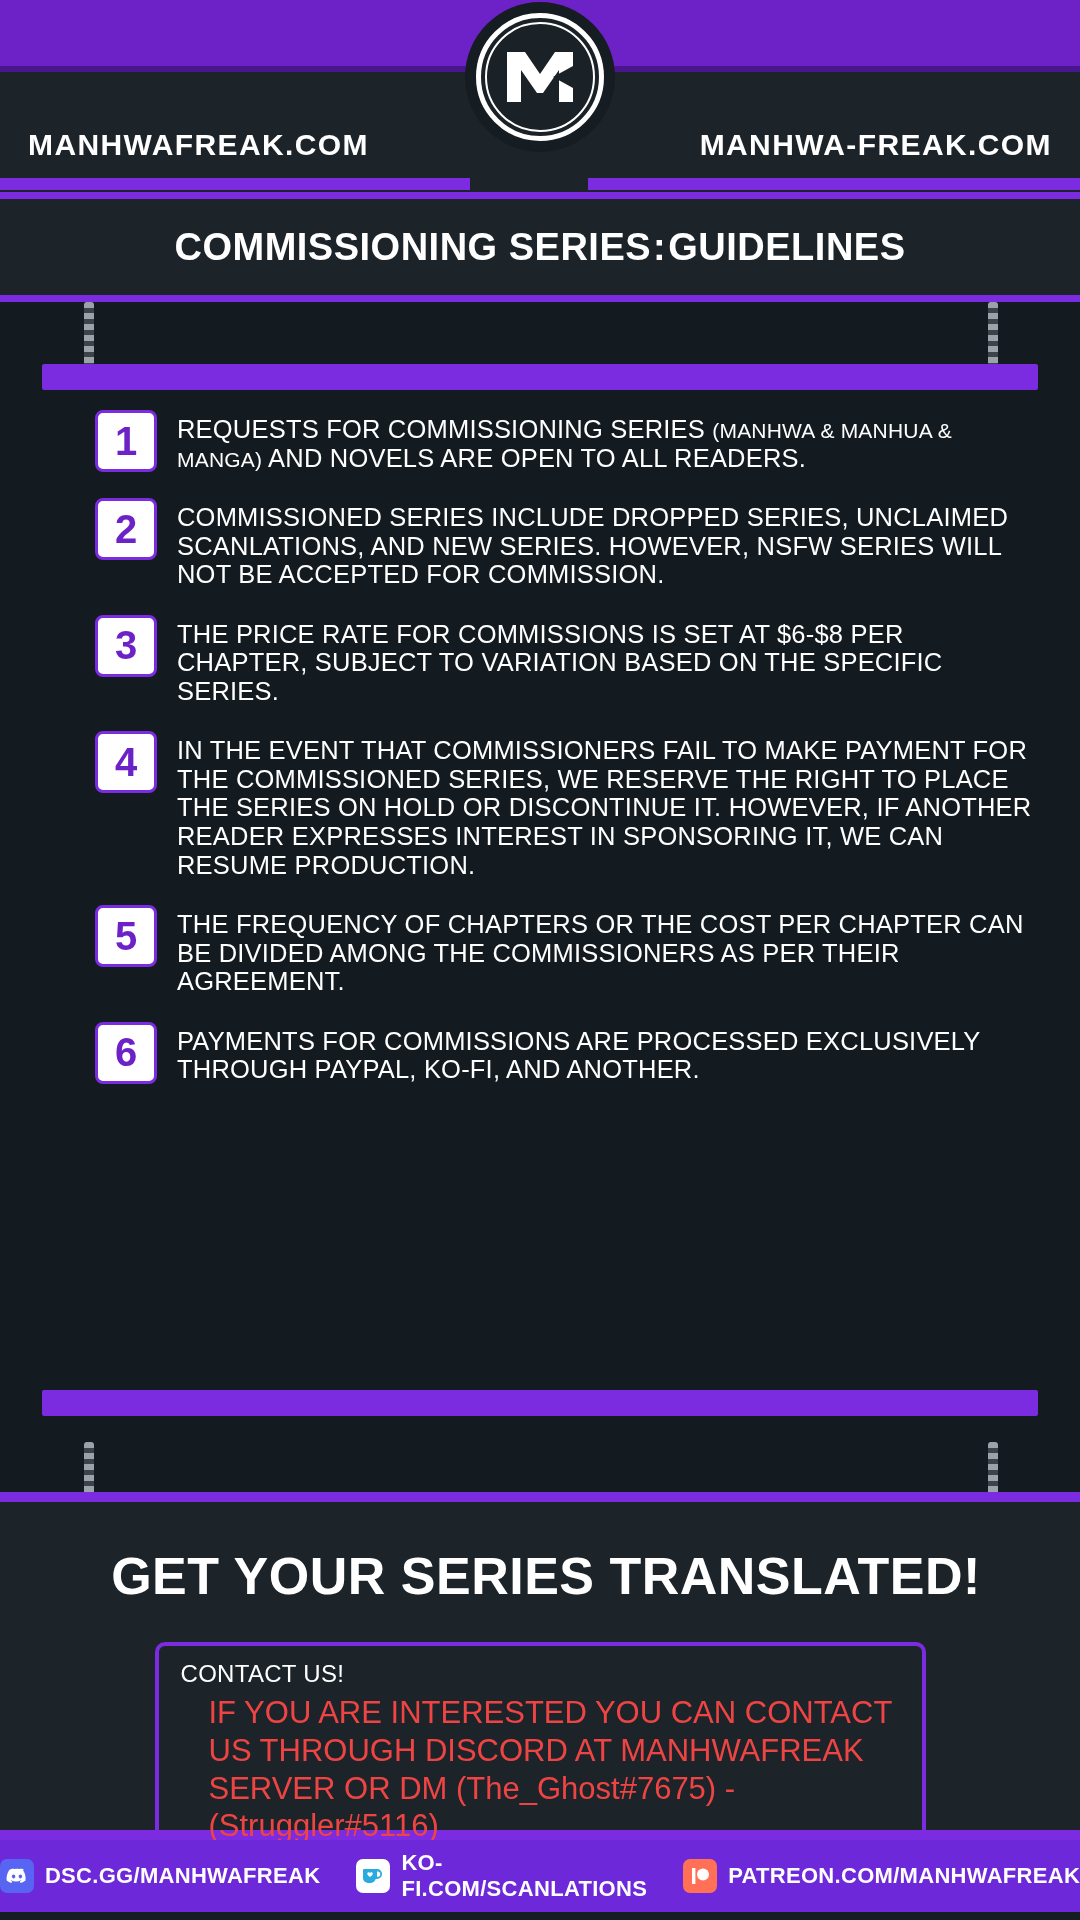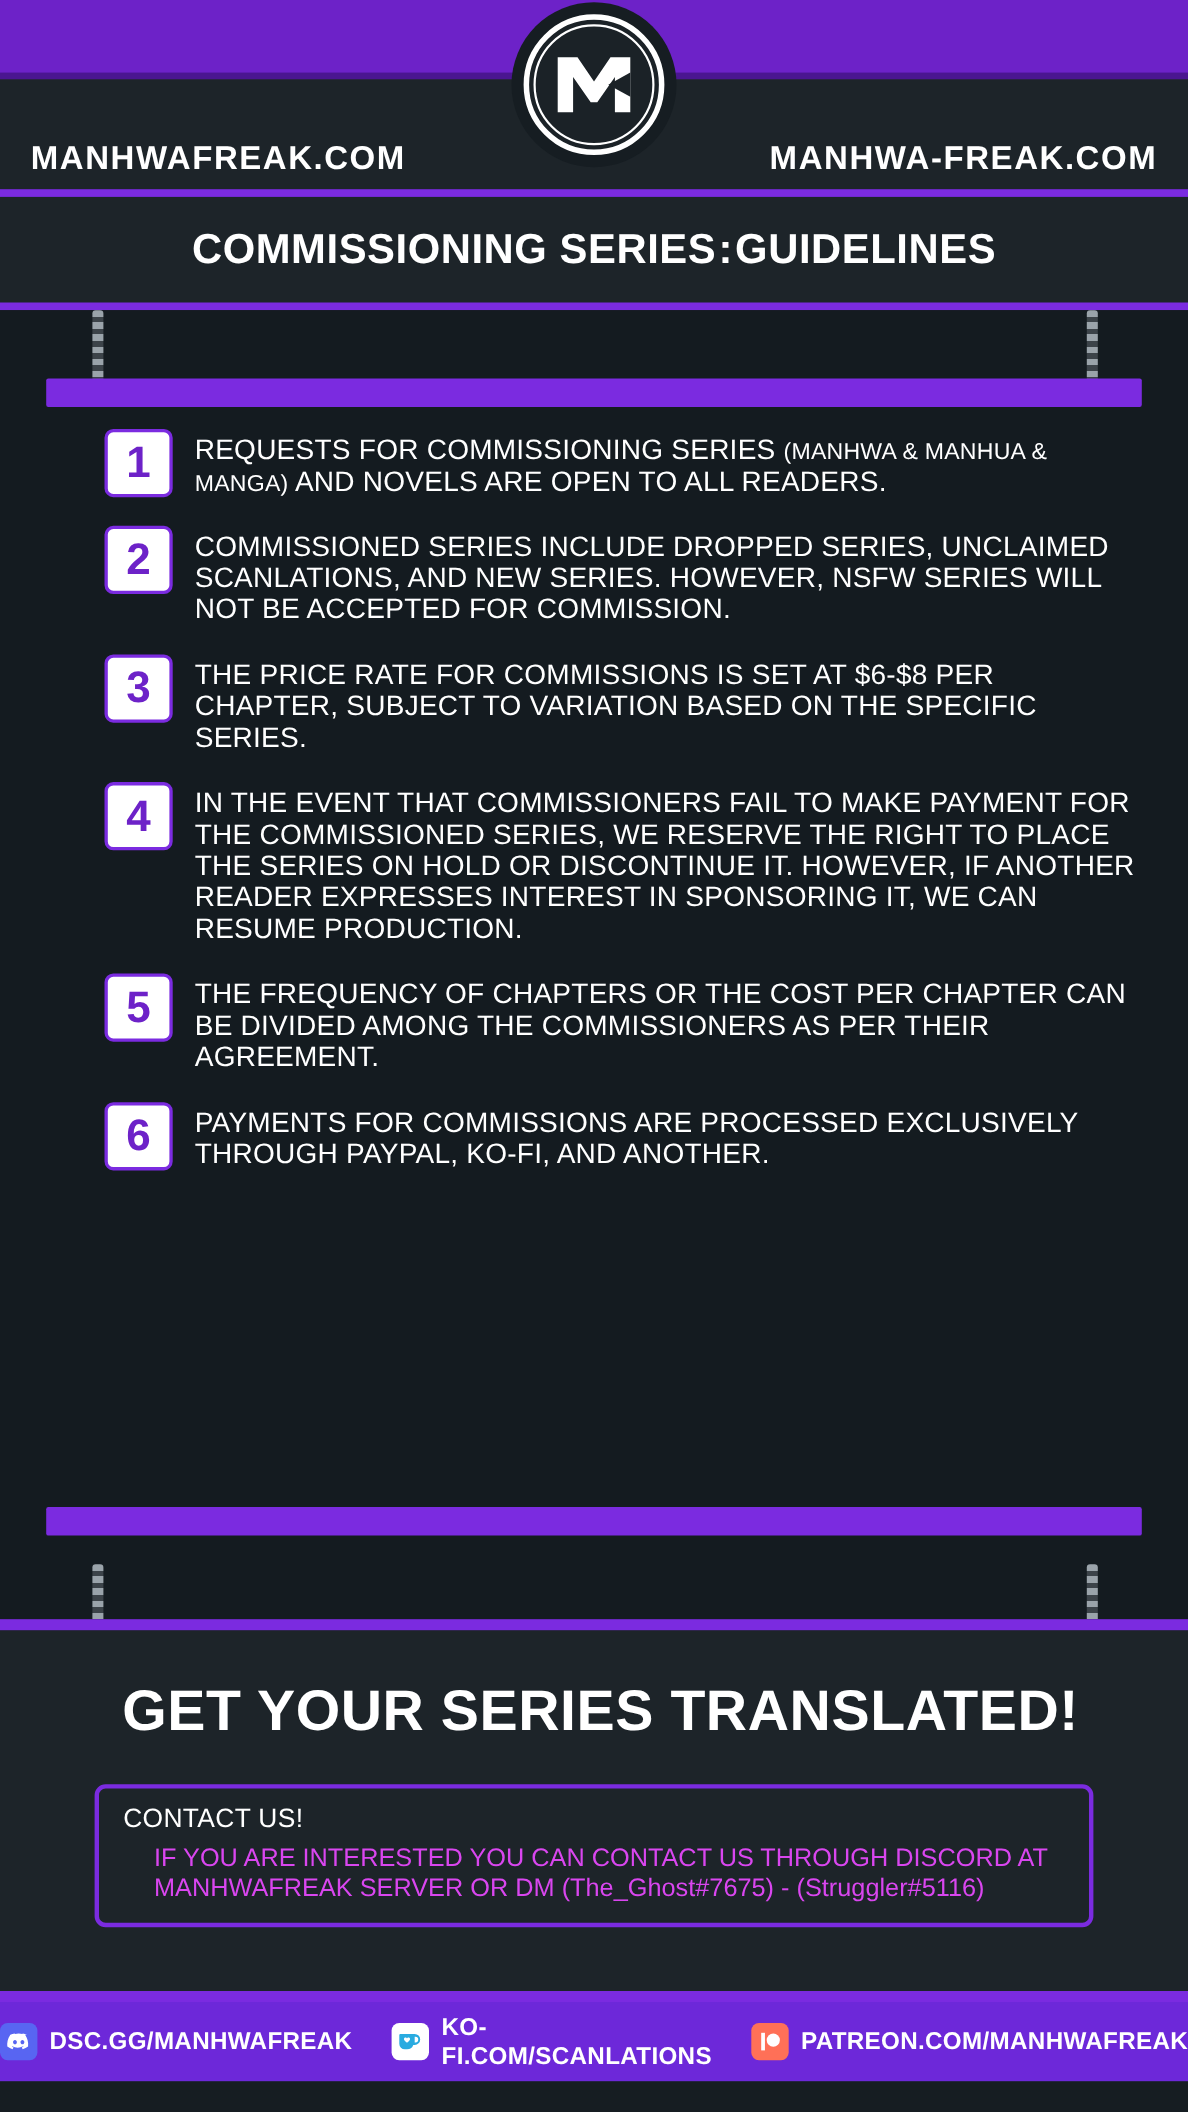--- a/index.html
+++ b/index.html
@@ -14,21 +14,21 @@
     position: relative;
     width: 1080px;
     height: 1920px;
     background: #161d22;
   }
 
   
   .header {
     position: relative;
     width: 1080px;
-    height: 172px;
+    height: 192px;
     background: #6d22c8;
     overflow: hidden;
     padding-left: 48px;
   }
   .header-dark {
     position: absolute;
     left: 0;
     top: 72px;
     width: 1080px;
     height: 120px;
@@ -218,34 +218,34 @@
     text-align: center;
     color: #ffffff;
     font-size: 52px;
     font-weight: bold;
     letter-spacing: 0.5px;
     padding-top: 44px;
     margin-left: 12px;
   }
   .contact-box {
     margin: 36px auto 0;
-    width: 908px;
+    width: 771px;
     border: 4px solid #7b2be0;
     border-radius: 10px;
     padding: 14px 22px 18px;
   }
   .contact-title {
     color: #ffffff;
     font-size: 24px;
     letter-spacing: 0.3px;
     margin-bottom: 6px;
   }
   .contact-body {
-    color: #d946ef;
-    font-size: 23px;
+    color: #ef4444;
+    font-size: 31px;
     line-height: 1.22;
     padding-left: 28px;
   }
 
   
   .social {
     position: relative;
     width: 1080px;
     height: 72px;
     background: #6d28d9;

